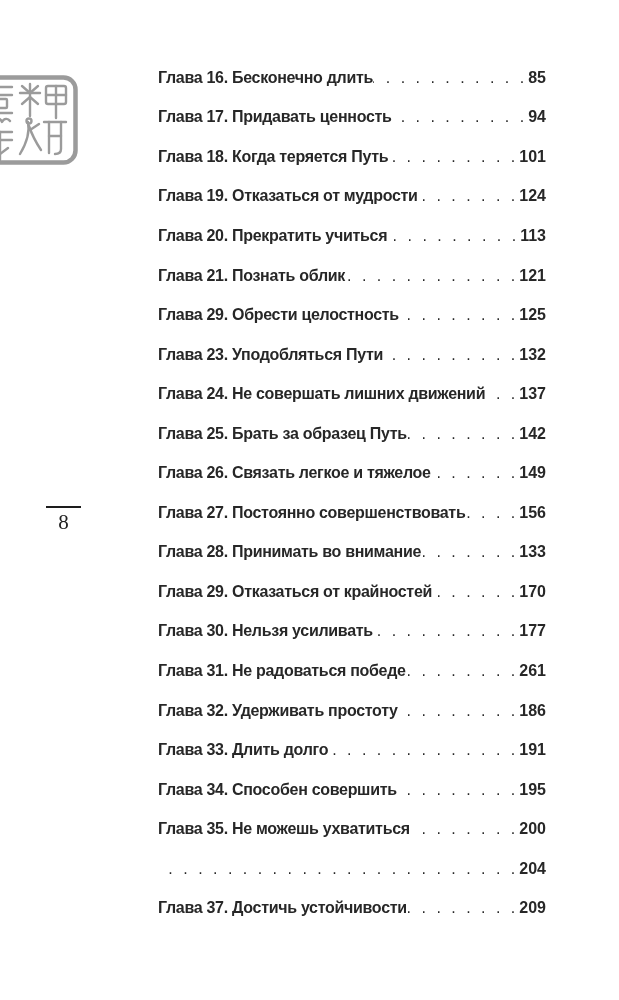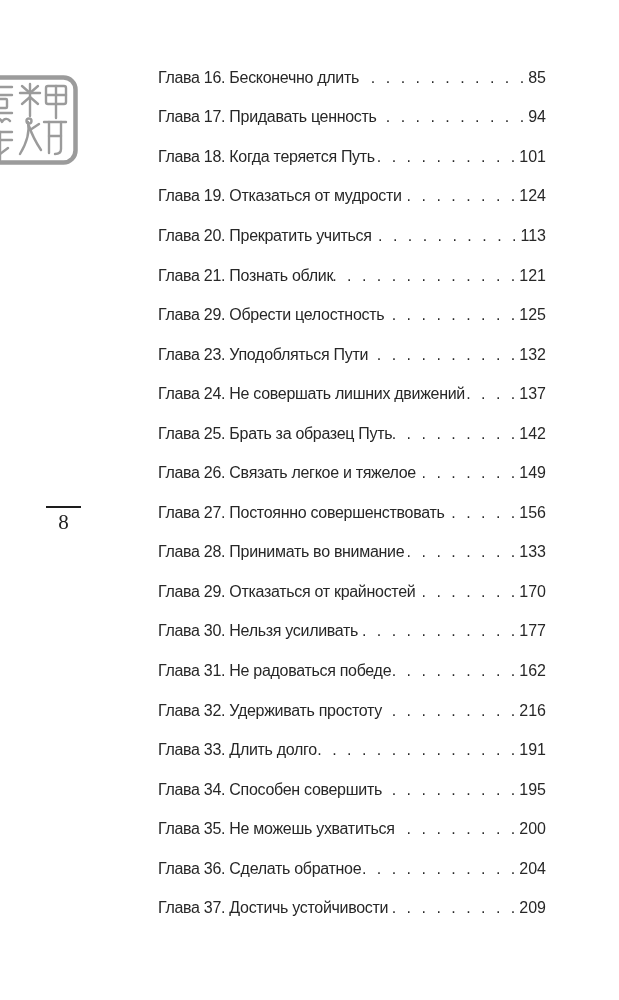--- a/index.html
+++ b/index.html
@@ -51,34 +51,34 @@
     width: 388px;
   }
   .toc-row {
     display: flex;
     align-items: center;
     height: 39.55px;
     font-size: 16px;
     color: #272727;
     letter-spacing: -0.3px;
   }
-  .toc-title { white-space: nowrap; flex: 0 0 auto; }
+  .toc-title { white-space: nowrap; flex: 0 0 auto; font-weight: bold; }
   .dot-leader {
     flex: 1 1 auto;
     overflow: hidden;
     white-space: nowrap;
     direction: rtl;
     letter-spacing: 3px;
     padding: 0 1px 0 4px;
     color: #272727;
   }
   .dot-leader::after {
     content: ". . . . . . . . . . . . . . . . . . . . . . . . . . . . . . . . . . . . . . . . . . . . . .";
   }
-  .toc-page { white-space: nowrap; flex: 0 0 auto; letter-spacing: 0; }
+  .toc-page { white-space: nowrap; flex: 0 0 auto; letter-spacing: 0; font-weight: bold; }
 </style>
 </head>
 <body>
 
 <div class="book-page">
 
   <svg class="seal" viewBox="0 0 101 92" fill="none" stroke="#9b9b9b" stroke-linecap="round" stroke-linejoin="round">
     <rect x="3.5" y="3.5" width="94" height="85" rx="12" stroke-width="4.5"></rect>
 
     <g stroke-width="2.4">
@@ -207,27 +207,27 @@
 
   <div class="toc-row">
     <span class="toc-title">Глава 30. Нельзя усиливать</span>
     <span class="dot-leader"></span>
     <span class="toc-page">177</span>
   </div>
 
   <div class="toc-row">
     <span class="toc-title">Глава 31. Не радоваться победе</span>
     <span class="dot-leader"></span>
-    <span class="toc-page">162</span>
+    <span class="toc-page">261</span>
   </div>
 
   <div class="toc-row">
     <span class="toc-title">Глава 32. Удерживать простоту</span>
     <span class="dot-leader"></span>
-    <span class="toc-page">216</span>
+    <span class="toc-page">186</span>
   </div>
 
   <div class="toc-row">
     <span class="toc-title">Глава 33. Длить долго</span>
     <span class="dot-leader"></span>
     <span class="toc-page">191</span>
   </div>
 
   <div class="toc-row">
     <span class="toc-title">Глава 34. Способен совершить</span>
@@ -235,21 +235,20 @@
     <span class="toc-page">195</span>
   </div>
 
   <div class="toc-row">
     <span class="toc-title">Глава 35. Не можешь ухватиться</span>
     <span class="dot-leader"></span>
     <span class="toc-page">200</span>
   </div>
 
   <div class="toc-row">
-    <span class="toc-title">Глава 36. Сделать обратное</span>
     <span class="dot-leader"></span>
     <span class="toc-page">204</span>
   </div>
 
   <div class="toc-row">
     <span class="toc-title">Глава 37. Достичь устойчивости</span>
     <span class="dot-leader"></span>
     <span class="toc-page">209</span>
   </div>
 </div>

